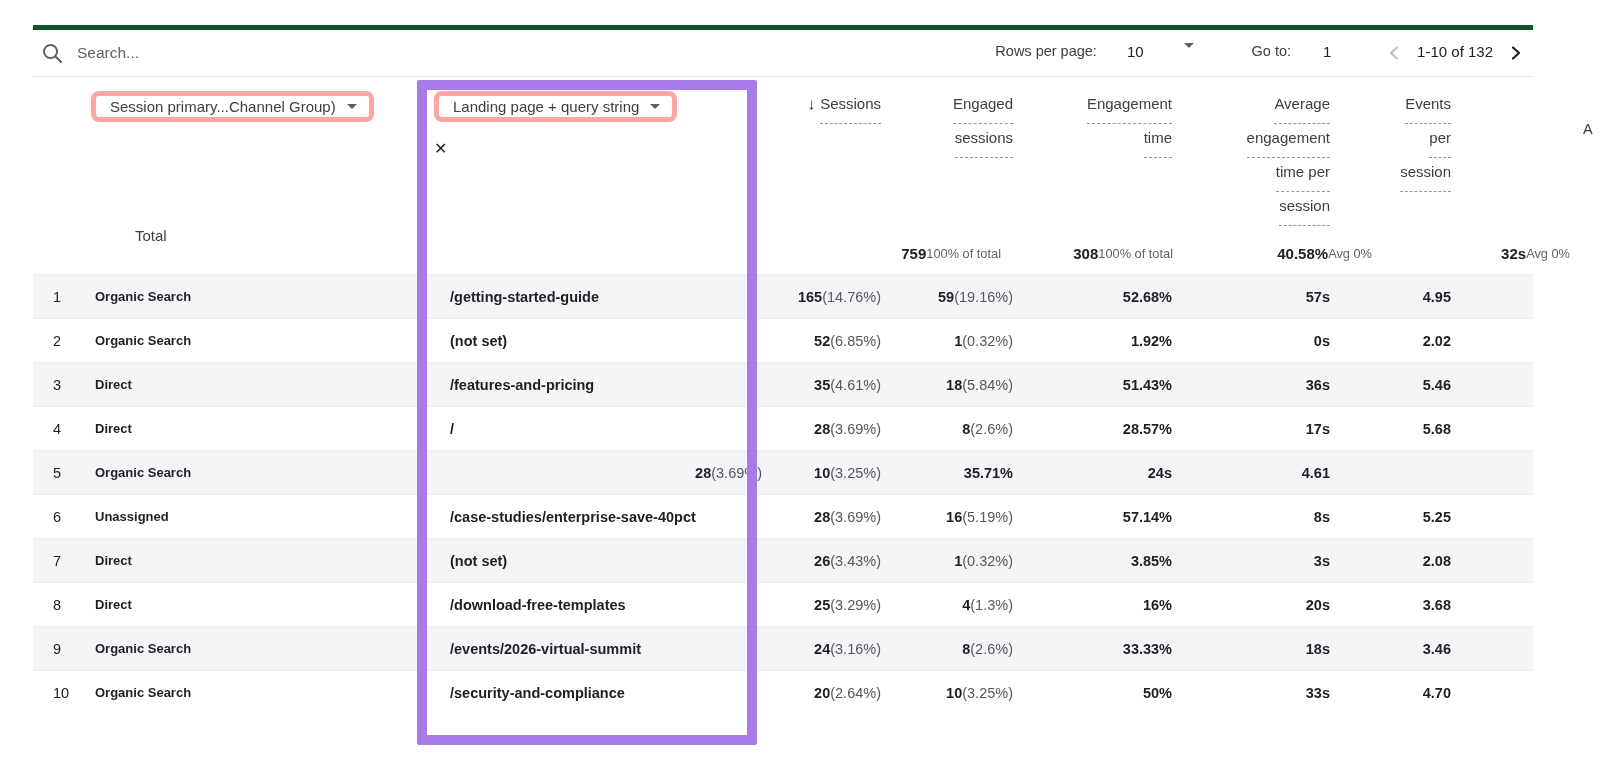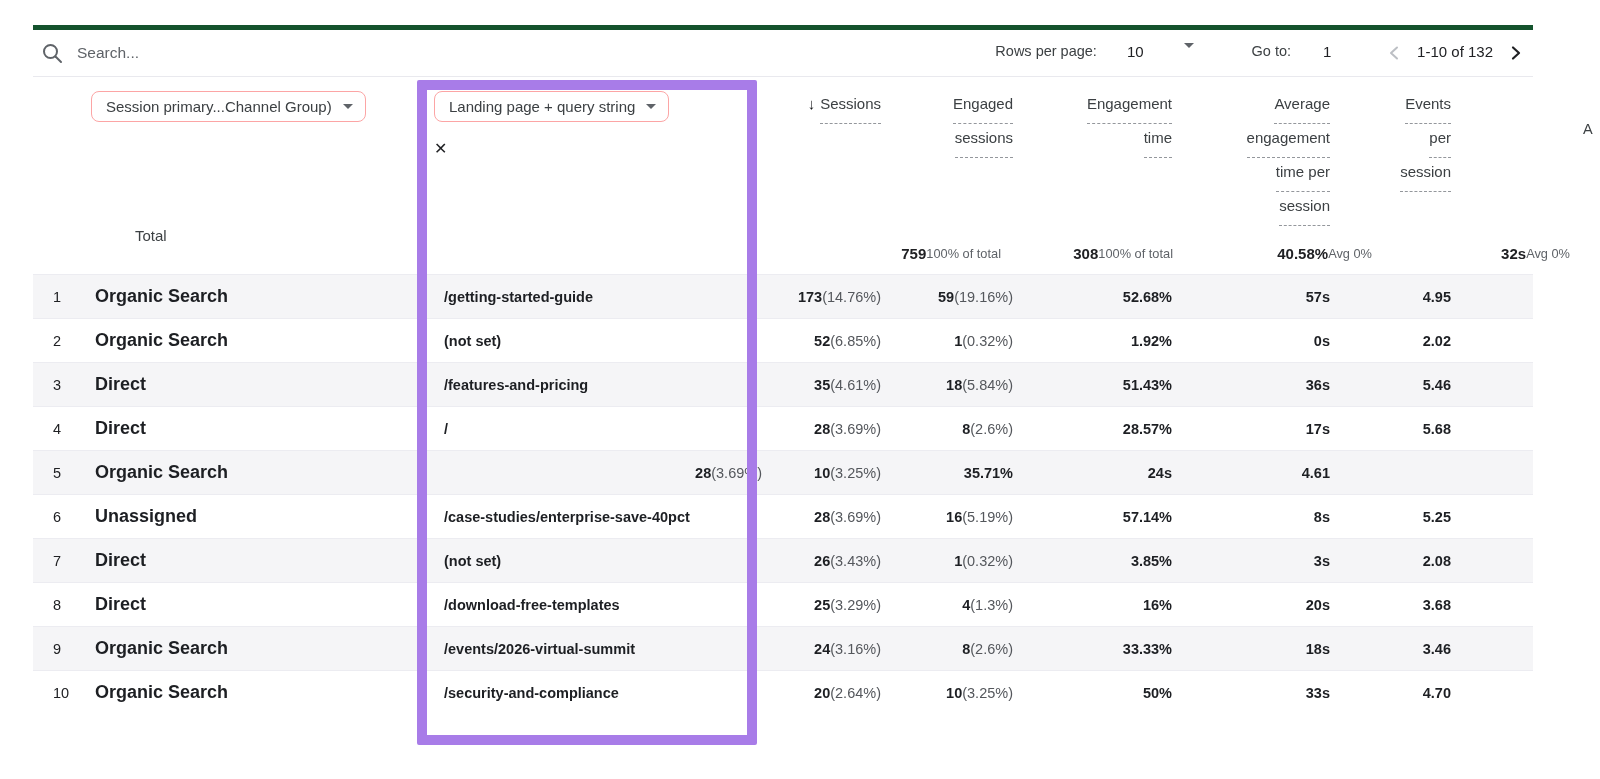--- a/index.html
+++ b/index.html
@@ -33,21 +33,21 @@
 
   
   .grid-row { display:grid; grid-template-columns:62px 349px 318px 119px 132px 159px 158px 121px 82px; width:1500px; }
 
   
   .thead { position:absolute; left:33px; top:78px; width:1500px; height:119px; }
   .thead .grid-row { height:100%; }
   .th-chips { padding-top:13px; }
   .chip {
     display:inline-flex; align-items:center; height:31px; background:#fff;
-    border:1px solid #fca5a5; border-radius:8px; padding:0 12px 0 14px; gap:11px;
+    border:5px solid #fca5a5; border-radius:8px; padding:0 12px 0 14px; gap:11px;
     font-size:15px; color:#3c4043; white-space:nowrap; cursor:pointer;
   }
   .chip1 { margin-left:-4px; }
   .sec-wrap { display:flex; align-items:flex-start; gap:11px; margin-left:-10px; padding-top:13px;flex-direction:column; }
   .close-x { font-size:16px; color:#202124; line-height:31px; cursor:pointer; }
   .mh { display:flex; flex-direction:column; align-items:flex-end; padding-top:16px; font-size:14.5px; color:#3c4043; cursor:pointer; }
   .hline { border-bottom:1px dashed #94979c; padding-bottom:10px; margin-bottom:4px; line-height:19px; white-space:nowrap; }
   .hrow { display:flex; align-items:flex-start; }
   .sort-arrow { font-weight:700; color:#17181b; margin-right:5px; font-size:15px; line-height:19px; }
   .partial-col { position:absolute; left:1583px; top:121px; font-size:14.5px; color:#3c4043; }
@@ -59,22 +59,22 @@
   .tcell { display:flex; flex-direction:row; align-items:flex-end; justify-content:flex-end; padding-bottom:10px; }
   .tval { font-weight:700; font-size:15px; color:#202124; line-height:20px; }
   .tsub { font-size:12.8px; color:#5f6368; line-height:20px; margin-top:3px; }
 
   
   .tbody { position:absolute; left:33px; top:274px; width:1500px; }
   .trow { min-height:44px; border-top:1px solid #ececf1; align-items:center; }
   .trow.alt { background:#f5f5f7; }
   .cell { font-size:15px; }
   .c-num { padding-left:20px; font-size:14.5px; color:#202124; }
-  .c-channel { font-weight:700; font-size:18px; color:#1d1f23; }
-  .c-page { font-weight:700; font-size:14.5px; color:#1d1f23; padding-right:58px; line-height:24px; overflow-wrap:normal; }
+  .c-channel { font-weight:700; font-size:13px; color:#1d1f23; }
+  .c-page { font-weight:700; font-size:14.5px; color:#1d1f23; padding-right:58px; line-height:24px; overflow-wrap:normal;margin-left:6px; }
   .c-metric { text-align:right; white-space:nowrap; }
   .c-metric .v { font-weight:700; font-size:14.5px; color:#1d1f23; }
   .c-metric .p { font-weight:400; font-size:14.5px; color:#54575c; }
 
   
   .hl-frame {
     position:absolute; left:417px; top:80px; width:340px; height:665px;
     border:10px solid #a87ce8; border-radius:2px; pointer-events:none; z-index:6;
   }
 
@@ -192,21 +192,21 @@
       <div class="cell"></div>
     </div>
   </div>
 
   <div class="tbody">
     <div class="trow grid-row alt">
       <div class="cell c-num">1</div>
       <div class="cell c-channel">Organic Search</div>
       <div class="cell c-page">/getting-started-guide</div>
       <div class="cell c-metric">
-        <span class="v">173</span><span class="p">(14.76%)</span>
+        <span class="v">165</span><span class="p">(14.76%)</span>
       </div>
       <div class="cell c-metric">
         <span class="v">59</span><span class="p">(19.16%)</span>
       </div>
       <div class="cell c-metric">
         <span class="v">52.68%</span>
       </div>
       <div class="cell c-metric">
         <span class="v">57s</span>
       </div>

